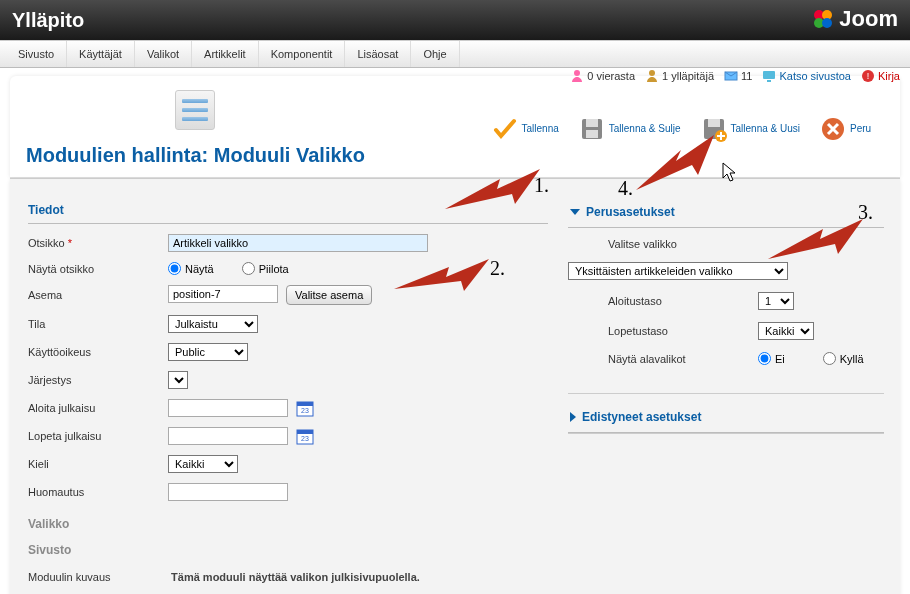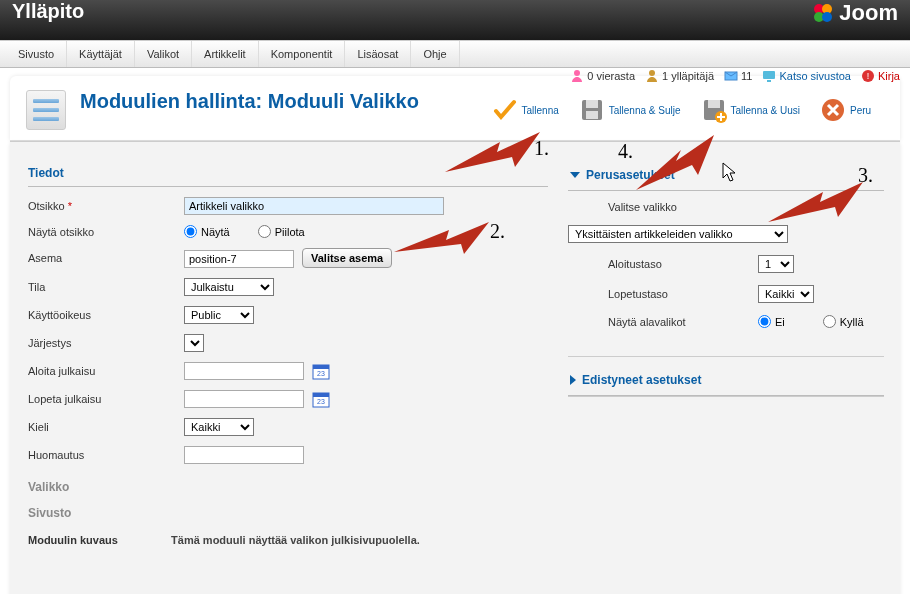--- a/index.html
+++ b/index.html
@@ -9,22 +9,22 @@
     background: #fff;
     width: 910px;
     height: 594px;
     overflow: hidden;
     position: relative;
   }
   .topbar {
     background: linear-gradient(to bottom, #4a4a4a 0%, #1a1a1a 100%);
     height: 40px;
     display: flex;
-    align-items: flex-start;
-    padding: 0 12px;
+    align-items: flex-end;
+    padding: 8px 12px;
     color: #fff;
     justify-content: space-between;
   }
   .topbar-title {
     font-size: 20px;
     font-weight: bold;
   }
   .topbar-logo {
     display: flex;
     align-items: center;
@@ -69,21 +69,21 @@
     background: #fff;
     padding: 14px 16px 10px 16px;
     display: flex;
     align-items: center;
     justify-content: space-between;
     border-bottom: 1px solid #ddd;
     border-radius: 6px 6px 0 0;
     margin: 8px 10px 0 10px;
     box-shadow: 0 0 4px rgba(0,0,0,0.1);
   }
-  .page-header-left { display: flex; align-items: flex-start; gap: 14px; }
+  .page-header-left { display: flex; align-items: center; gap: 14px; flex-direction: column; }
   .ph-icon {
     width: 40px; height: 40px;
     background: linear-gradient(#f5f5f5,#ddd);
     border: 1px solid #ccc;
     border-radius: 3px;
     display:flex; flex-direction:column; justify-content:space-around; padding:6px;
   }
   .ph-icon .bar { height:4px; background: linear-gradient(#9cc6e8,#6aa6d8); border-radius:1px;}
   .page-title {
     font-size: 20px;
@@ -124,50 +124,50 @@
     width: 100%;
   }
   .form-row {
     display: flex; align-items: center; margin-bottom: 10px;
   }
   .form-label {
     width: 140px;
     color: #333;
   }
   .form-label .req { color: #c00; }
-  .form-value { display: flex; align-items: flex-end; gap: 8px; margin-left: 16px; }
+  .form-value { display: flex; align-items: flex-start; gap: 8px; }
   input[type="text"] {
     border: 1px solid #aaa;
     padding: 2px 4px;
     font-size: 11px;
     background: #fff;
   }
   .wide { width: 260px; background:#dff1ff !important; }
   .med { width: 110px; }
   .sel {
     border: 1px solid #777;
     background: #fff;
     font-size: 11px;
     padding: 1px 2px;
   }
   .btn-small {
     background: linear-gradient(#fefefe,#e0e0e0);
     border:1px solid #999; border-radius:4px;
-    padding:3px 8px; font-size:11px; cursor:pointer;font-weight:bold;
+    padding:3px 8px; font-size:11px; cursor:pointer;
   }
   .cal-ico {
     width:18px;height:18px;display:inline-flex;align-items:center;justify-content:center;
     cursor:pointer;
   }
   .radio-row label { margin-right: 20px; display:inline-flex; align-items:center; gap:4px; cursor:pointer;}
   .section-sub {
     color: #8a8a8a; font-weight:bold; padding: 6px 0; font-size:12px;
   }
   .module-desc { color:#444; font-weight:bold; }
-  .module-desc-lbl { color:#333; font-weight:bold; width:140px; display:inline-block;}
+  .module-desc-lbl { color:#333; font-weight:normal; width:140px; display:inline-block;}
   .panel {
     border-bottom: 1px solid #ccc;
     margin-bottom: 10px;
   }
   .panel-head {
     color: #0b5fa5;
     font-weight: bold;
     font-size: 12px;
     padding: 6px 0 8px 2px;
     border-bottom: 1px solid #bcbcbc;
@@ -367,21 +367,21 @@
         <div class="form-row">
           <div class="form-label">Tila</div>
           <div class="form-value">
             <select class="sel" style="width:90px"><option>Julkaistu</option></select>
           </div>
         </div>
 
         <div class="form-row">
           <div class="form-label">Käyttöoikeus</div>
           <div class="form-value">
-            <select class="sel" style="width:70px"><option>Public</option></select>
+            <select class="sel" style="width:80px"><option>Public</option></select>
           </div>
         </div>
 
         <div class="form-row">
           <div class="form-label">Järjestys</div>
           <div class="form-value">
             <select class="sel" style="width:20px"><option></option></select>
           </div>
         </div>
 

